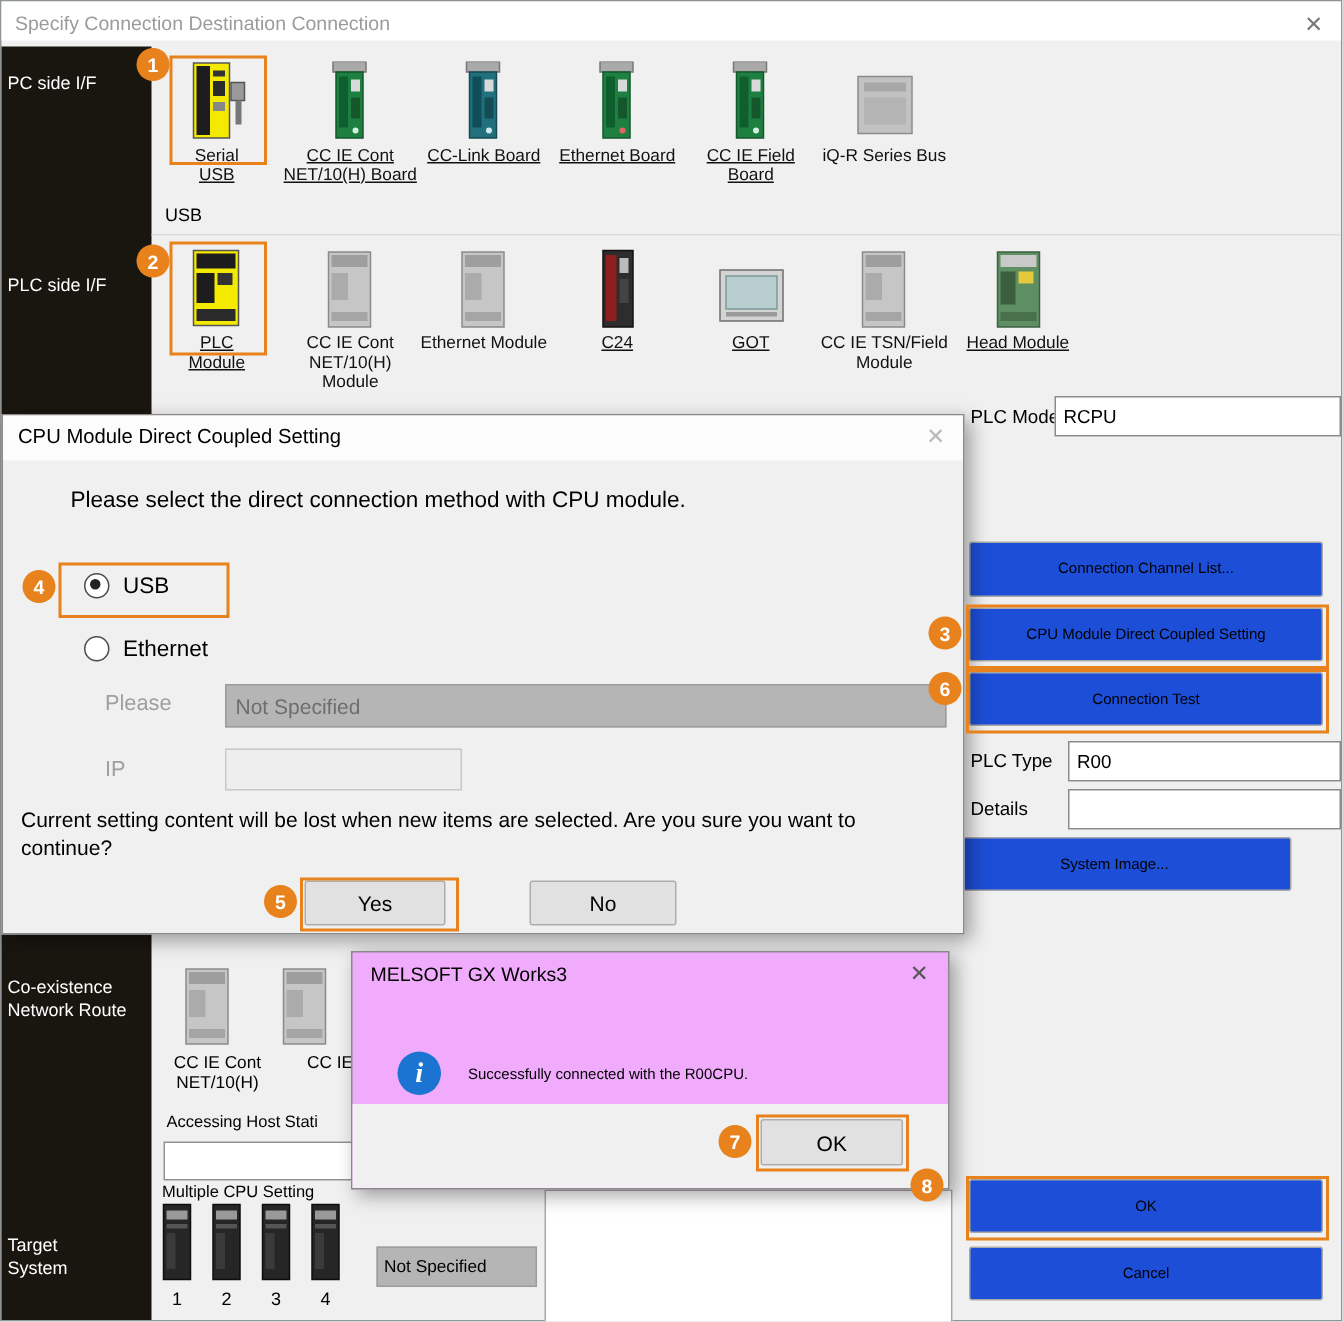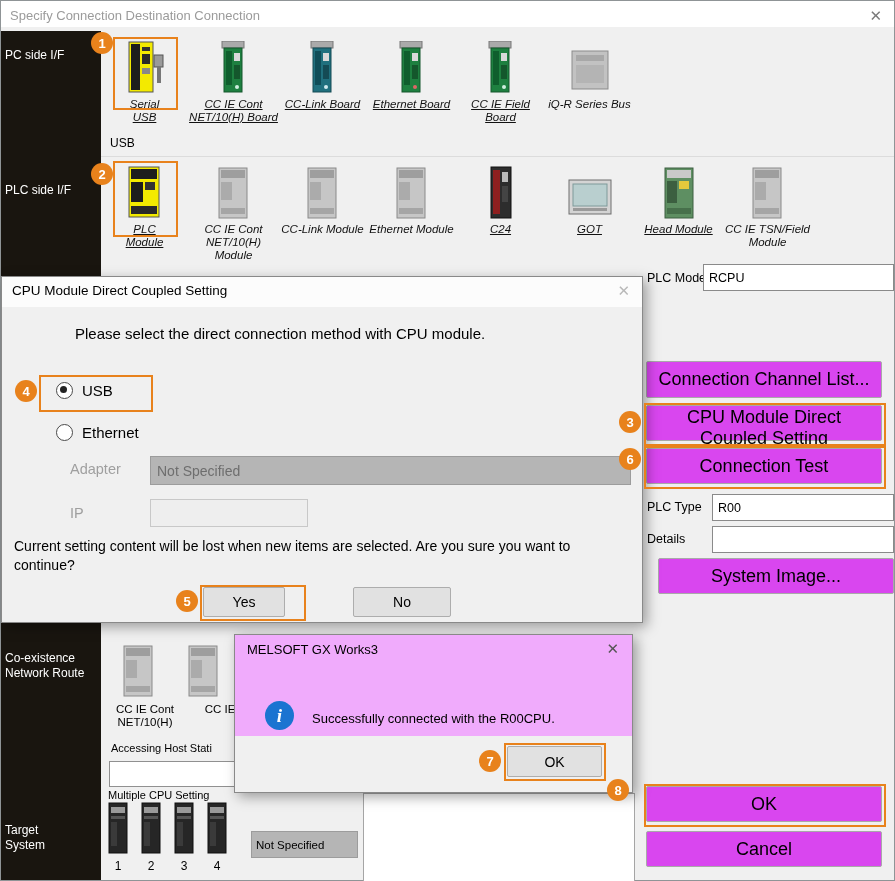--- a/index.html
+++ b/index.html
@@ -7,32 +7,32 @@
     width:895px;height:881px;position:relative;overflow:hidden;
     font-family:"Liberation Sans",sans-serif;font-size:12px;color:#000;
     background:#f0f0f0;
   }
   .window{position:absolute;inset:0;background:#f0f0f0;border:1px solid #8f9496;}
   .titlebar{position:absolute;top:0;left:0;right:0;height:26px;background:#ffffff;}
   .win-title{position:absolute;left:9px;top:7px;font-size:13px;color:#9b9b9b;white-space:nowrap;}
   .win-close{position:absolute;right:12px;top:6px;font-size:15px;color:#7a7a7a;cursor:pointer;}
   .sidebar{position:absolute;left:0;top:30px;bottom:0;width:100px;background:#19150f;color:#fff;z-index:1;}
   .side-label{position:absolute;left:4px;font-size:12px;line-height:15px;}
-  .row{position:absolute;left:99px;display:flex;z-index:2;font-style:italic;}
+  .row{position:absolute;left:99px;display:flex;z-index:2;}
   #pc-row{top:36px;}
   #plc-row{top:161px;}
   .icon-cell{width:89px;display:flex;flex-direction:column;align-items:center;cursor:pointer;}
   .icon-box{height:58px;display:flex;align-items:flex-end;justify-content:center;}
   .icon-label{margin-top:3px;font-size:11.5px;line-height:13px;text-align:center;color:#111;}
   .icon-cell:first-child .icon-label{max-width:46px;}
   .link{text-decoration:underline;}
   .usb-value{position:absolute;left:109px;top:135px;z-index:2;font-size:12px;}
   .sep{position:absolute;left:100px;right:0;top:155px;height:1px;background:#dcdcdc;z-index:2;}
-  .btn{position:absolute;background:#d946ef;border:1px solid #a9a9a9;border-radius:2px;
-       font-family:inherit;font-size:18px;color:#000;cursor:pointer;z-index:2;}
+  .btn{position:absolute;background:#1d4ed8;border:1px solid #a9a9a9;border-radius:2px;
+       font-family:inherit;font-size:10px;color:#000;cursor:pointer;z-index:2;}
   .field{position:absolute;background:#fff;border:1px solid #8a8a8a;font-size:12.5px;
          display:flex;align-items:center;padding:0 5px;z-index:2;}
   .rp-label{position:absolute;font-size:12.5px;z-index:2;white-space:nowrap;}
   .bg-text{position:absolute;font-size:11px;z-index:2;white-space:nowrap;}
   .coexist-label{position:absolute;font-size:11.5px;line-height:13px;text-align:center;z-index:2;}
   .bg-white-field{position:absolute;background:#fff;border:1px solid #909090;z-index:2;}
   .bg-white-panel{position:absolute;background:#fff;border:1px solid #a5a5a5;z-index:2;}
   .disabled-box{position:absolute;background:#b5b5b5;border:1px solid #9c9c9c;font-size:11.5px;
                 display:flex;align-items:center;padding:0 4px;z-index:2;white-space:nowrap;overflow:hidden;}
   #cpu-icons{position:absolute;left:106px;top:801px;display:flex;gap:11px;z-index:2;}
@@ -40,49 +40,49 @@
   .cpu-mini-num{font-size:12px;margin-top:2px;}
   .coexist-icon{position:absolute;z-index:2;}
 
   
   .dialog{position:absolute;background:#f0f0f0;border:1px solid #898989;
           box-shadow:4px 4px 12px rgba(0,0,0,0.35);}
   .cpu-dialog{left:0;top:275px;width:640px;height:345px;z-index:10;}
   .dlg-titlebar{position:absolute;top:0;left:0;right:0;height:30px;background:#fcfcfc;}
   .dlg-title{position:absolute;left:10px;top:6px;font-size:13.5px;color:#000;white-space:nowrap;}
   .dlg-close{position:absolute;right:12px;top:5px;font-size:15px;color:#b9b9b9;cursor:pointer;}
-  .cpu-message{position:absolute;left:45px;top:47px;width:445px;font-size:15px;line-height:20px;margin-left:28px;}
+  .cpu-message{position:absolute;left:45px;top:47px;width:445px;font-size:15px;line-height:20px;}
   .radio-row{position:absolute;display:flex;align-items:center;gap:9px;font-size:15px;cursor:pointer;}
   .usb-radio{left:54px;top:105px;}
   .eth-radio{left:54px;top:147px;}
   .radio{width:15px;height:15px;border:1px solid #4a4a4a;border-radius:50%;background:#fff;
          display:inline-block;position:relative;flex:none;}
   .radio.checked::after{content:"";position:absolute;left:3px;top:3px;width:7px;height:7px;
          border-radius:50%;background:#222;}
   .dim-label{position:absolute;font-size:14.5px;color:#9f9f9f;white-space:nowrap;}
   .adapter-label{left:68px;top:184px;}
   .ip-label{left:68px;top:228px;}
   .adapter-field{position:absolute;left:148px;top:179px;width:467px;height:27px;background:#b5b5b5;
          border:1px solid #9c9c9c;color:#6e6e6e;font-size:14px;display:flex;align-items:center;padding:0 6px;}
   .ip-field{position:absolute;left:148px;top:222px;width:156px;height:26px;background:#eeeeee;
          border:1px solid #c8c8c8;}
   .cpu-warning{position:absolute;left:12px;top:260px;width:618px;font-size:14px;line-height:19px;}
   .dlg-btn{position:absolute;background:#e1e1e1;border:1px solid #adadad;border-radius:2px;
          font-family:inherit;font-size:14px;cursor:pointer;}
-  .yes-btn{left:201px;top:310px;width:82px;height:30px;}
+  .yes-btn{left:201px;top:310px;width:94px;height:30px;}
   .no-btn{left:351px;top:310px;width:98px;height:30px;}
 
   .mel-dialog{left:233px;top:633px;width:397px;height:157px;background:#f0abfc;z-index:20;}
   .mel-title{position:absolute;left:12px;top:7px;font-size:13px;color:#000;white-space:nowrap;}
   .mel-close{position:absolute;right:13px;top:5px;font-size:15px;color:#555;cursor:pointer;}
   .mel-footer{position:absolute;left:0;right:0;bottom:0;height:56px;background:#f0f0f0;}
   .info-icon{position:absolute;left:30px;top:66px;width:29px;height:29px;border-radius:50%;
          background:#1b74d1;color:#fff;display:flex;align-items:center;justify-content:center;
          font-family:"Liberation Serif",serif;font-style:italic;font-weight:bold;font-size:19px;}
-  .mel-message{position:absolute;left:77px;top:76px;font-size:13px;white-space:nowrap;text-align:center;}
+  .mel-message{position:absolute;left:77px;top:76px;font-size:10px;white-space:nowrap;text-align:center;}
   .mel-ok{left:272px;top:111px;width:95px;height:31px;}
 
   
   .ann-box{position:absolute;border:2px solid #E8821C;z-index:40;pointer-events:none;}
   .ann-badge{position:absolute;width:22px;height:22px;border-radius:50%;background:#E8821C;color:#fff;
          font-size:13px;font-weight:bold;display:flex;align-items:center;justify-content:center;
          z-index:50;pointer-events:none;}
 </style>
 </head>
 <body>
@@ -208,96 +208,85 @@
       </div>
       <div class="icon-cell">
         <div class="icon-box">
           <svg width="40" height="54">
             <rect x="5" y="2" width="28" height="50" fill="#c6c6c6" stroke="#8a8a8a"></rect>
             <rect x="7" y="4" width="24" height="8" fill="#9e9e9e"></rect>
             <rect x="7" y="16" width="11" height="18" fill="#ababab"></rect>
             <rect x="7" y="42" width="24" height="6" fill="#a5a5a5"></rect>
           </svg>
         </div>
-        <div class="icon-label">CC-Link Module</div>
+        <div class="icon-label">Ethernet Module</div>
+      </div>
+      <div class="icon-cell">
+        <div class="icon-box">
+          <svg width="36" height="54">
+            <rect x="8" y="1" width="20" height="51" fill="#2d2d2d" stroke="#111"></rect>
+            <rect x="10" y="4" width="7" height="44" fill="#8f1f1f"></rect>
+            <rect x="19" y="6" width="6" height="10" fill="#bbbbbb"></rect>
+            <rect x="19" y="20" width="6" height="16" fill="#444"></rect>
+          </svg>
+        </div>
+        <div class="icon-label link">C24</div>
+      </div>
+      <div class="icon-cell">
+        <div class="icon-box">
+          <svg width="46" height="44">
+            <rect x="2" y="4" width="42" height="34" fill="#d4d4d4" stroke="#6e6e6e"></rect>
+            <rect x="6" y="8" width="34" height="22" fill="#b9cfcf" stroke="#7e9a9a"></rect>
+            <rect x="6" y="32" width="34" height="3" fill="#9a9a9a"></rect>
+          </svg>
+        </div>
+        <div class="icon-label link">GOT</div>
       </div>
       <div class="icon-cell">
         <div class="icon-box">
           <svg width="40" height="54">
             <rect x="5" y="2" width="28" height="50" fill="#c6c6c6" stroke="#8a8a8a"></rect>
             <rect x="7" y="4" width="24" height="8" fill="#9e9e9e"></rect>
             <rect x="7" y="16" width="11" height="18" fill="#ababab"></rect>
             <rect x="7" y="42" width="24" height="6" fill="#a5a5a5"></rect>
           </svg>
         </div>
-        <div class="icon-label">Ethernet Module</div>
-      </div>
-      <div class="icon-cell">
-        <div class="icon-box">
-          <svg width="36" height="54">
-            <rect x="8" y="1" width="20" height="51" fill="#2d2d2d" stroke="#111"></rect>
-            <rect x="10" y="4" width="7" height="44" fill="#8f1f1f"></rect>
-            <rect x="19" y="6" width="6" height="10" fill="#bbbbbb"></rect>
-            <rect x="19" y="20" width="6" height="16" fill="#444"></rect>
-          </svg>
-        </div>
-        <div class="icon-label link">C24</div>
-      </div>
-      <div class="icon-cell">
-        <div class="icon-box">
-          <svg width="46" height="44">
-            <rect x="2" y="4" width="42" height="34" fill="#d4d4d4" stroke="#6e6e6e"></rect>
-            <rect x="6" y="8" width="34" height="22" fill="#b9cfcf" stroke="#7e9a9a"></rect>
-            <rect x="6" y="32" width="34" height="3" fill="#9a9a9a"></rect>
-          </svg>
-        </div>
-        <div class="icon-label link">GOT</div>
+        <div class="icon-label">CC IE TSN/Field Module</div>
       </div>
       <div class="icon-cell">
         <div class="icon-box">
           <svg width="44" height="54">
             <rect x="8" y="2" width="28" height="50" fill="#5e8f62" stroke="#3c5f40"></rect>
             <rect x="10" y="4" width="24" height="8" fill="#c9c9c9"></rect>
             <rect x="10" y="15" width="10" height="22" fill="#3c5f40"></rect>
             <rect x="22" y="15" width="10" height="8" fill="#e4c93c"></rect>
             <rect x="10" y="42" width="24" height="6" fill="#47704b"></rect>
           </svg>
         </div>
         <div class="icon-label link">Head Module</div>
-      </div>
-      <div class="icon-cell">
-        <div class="icon-box">
-          <svg width="40" height="54">
-            <rect x="5" y="2" width="28" height="50" fill="#c6c6c6" stroke="#8a8a8a"></rect>
-            <rect x="7" y="4" width="24" height="8" fill="#9e9e9e"></rect>
-            <rect x="7" y="16" width="11" height="18" fill="#ababab"></rect>
-            <rect x="7" y="42" width="24" height="6" fill="#a5a5a5"></rect>
-          </svg>
-        </div>
-        <div class="icon-label">CC IE TSN/Field Module</div>
       </div>
     </div>
 
   <span class="rp-label" style="left:646px;top:270px">PLC Mode</span>
   <div class="field" style="left:702px;top:263px;width:179px;height:25px">
     <span>RCPU</span>
   </div>
 
   <button class="btn" style="left:645px;top:360px;width:236px;height:37px">Connection Channel List...</button>
   <button class="btn" style="left:645px;top:404px;width:236px;height:36px">CPU Module Direct Coupled Setting</button>
   <button class="btn" style="left:645px;top:447px;width:236px;height:36px">Connection Test</button>
   <span class="rp-label" style="left:646px;top:499px">PLC Type</span>
   <div class="field" style="left:711px;top:493px;width:170px;height:25px">
     <span>R00</span>
   </div>
   <span class="rp-label" style="left:646px;top:531px">Details</span>
   <div class="field" style="left:711px;top:525px;width:170px;height:25px">
     <span></span>
   </div>
-  <button class="btn" style="left:657px;top:557px;width:236px;height:36px">System Image...</button>
+  <button class="btn" style="left:624px;top:557px;width:236px;height:36px">System Image...</button>
   <button class="btn" style="left:645px;top:785px;width:236px;height:36px">OK</button>
   <button class="btn" style="left:645px;top:830px;width:236px;height:36px">Cancel</button>
 
   <div class="coexist-icon" style="left:118px;top:641px"><svg width="40" height="56">
         <rect x="5" y="4" width="28" height="50" fill="#c6c6c6" stroke="#8a8a8a"></rect>
         <rect x="7" y="6" width="24" height="8" fill="#9e9e9e"></rect>
         <rect x="7" y="18" width="11" height="18" fill="#ababab"></rect>
         <rect x="7" y="44" width="24" height="6" fill="#a5a5a5"></rect>
       </svg></div>
   <div class="coexist-icon" style="left:183px;top:641px"><svg width="40" height="56">
@@ -361,21 +350,21 @@
     </div>
     <div class="cpu-message">Please select the direct connection method with CPU module.</div>
     <label class="radio-row usb-radio">
       <span class="radio checked"></span>
       <span>USB</span>
     </label>
     <label class="radio-row eth-radio">
       <span class="radio"></span>
       <span>Ethernet</span>
     </label>
-    <span class="dim-label adapter-label">Adapter</span>
+    <span class="dim-label adapter-label">Please</span>
     <div class="adapter-field">
       <span>Not Specified</span>
     </div>
     <span class="dim-label ip-label">IP</span>
     <div class="ip-field"></div>
     <div class="cpu-warning">Current setting content will be lost when new items are selected. Are you sure you want to continue?</div>
     <button class="dlg-btn yes-btn">Yes</button>
     <button class="dlg-btn no-btn">No</button>
   </div>
 

